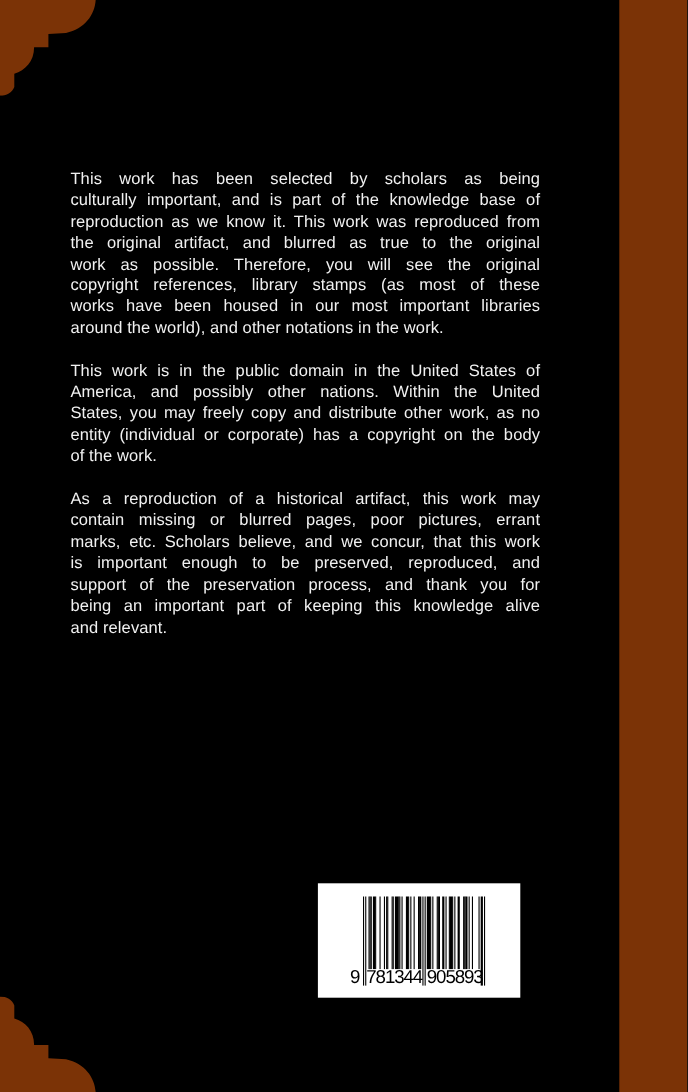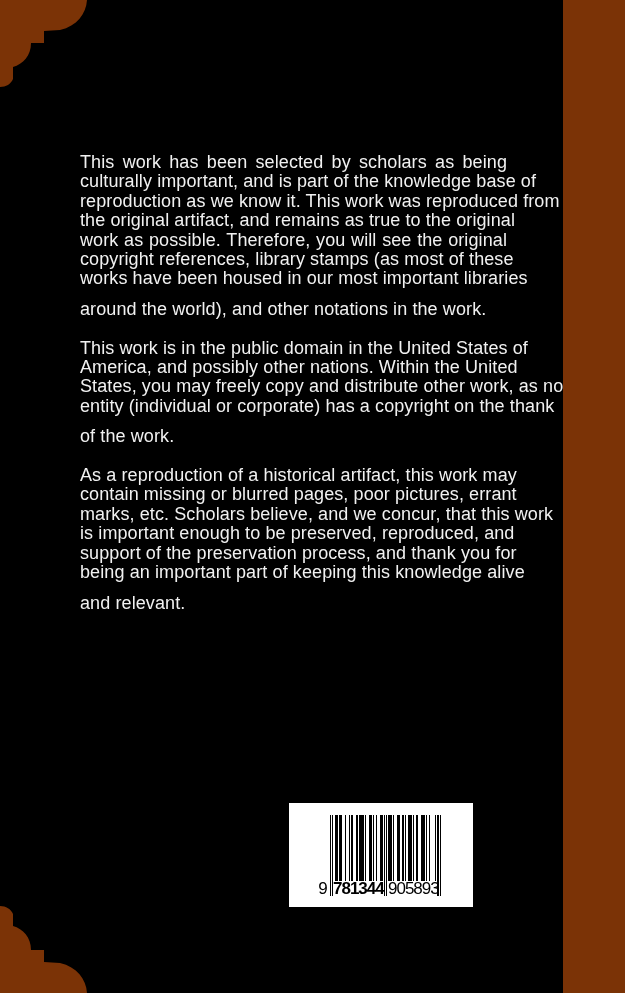--- a/index.html
+++ b/index.html
@@ -24,33 +24,33 @@
     background:var(--accent);
   }
   
   .orn{position:absolute;left:0;width:88px;height:87px;}
   .orn path{fill:var(--accent);}
   .orn-tl{top:0;}
   .orn-bl{bottom:0;transform:scaleY(-1);}
   
   .text-block{
     position:absolute;
-    left:80px;top:153px;width:427px;
+    left:64px;top:153px;width:427px;
     color:var(--text);
-    font-size:18px;
+    font-size:15px;
     line-height:19.4px;
     letter-spacing:0.1px;
   }
   .para + .para{margin-top:19.4px;}
   .line{
     white-space:nowrap;
     text-align:justify;
     text-align-last:justify;
   }
-  .line.last{text-align-last:left;margin-top:11px;}
+  .line.last{text-align-last:left;}
   
   .barcode-box{
     position:absolute;
     left:289px;top:803px;
     width:184px;height:104px;
     background:var(--bc-bg);
   }
   .bars{
     position:absolute;
     left:41px;top:12px;
@@ -62,21 +62,21 @@
   }
   .bar.guard{height:81px;}
   .bc-digit{
     position:absolute;top:78px;
     font-size:17px;line-height:15px;
     letter-spacing:-1px;
     color:var(--bc-bar);
     text-align:center;
   }
   .bc-first{left:26px;width:16px;letter-spacing:0;}
-  .bc-left{left:44px;width:50px;font-weight:bold;}
+  .bc-left{left:44px;width:50px;}
   .bc-right{left:99px;width:50px;}
 </style>
 </head>
 <body>
 
 <div class="cover">
 
   <svg class="orn orn-tl" viewBox="0 0 88 87" preserveAspectRatio="none">
     <path d="M0,0 L87,0 C86,14 77,26 60,30 L44,31 L44,43 L31,43 C31,56 23,64 13,67 L13,79 C11,84 6,87 0,87 Z"></path>
   </svg>
@@ -85,31 +85,31 @@
     <path d="M0,0 L87,0 C86,14 77,26 60,30 L44,31 L44,43 L31,43 C31,56 23,64 13,67 L13,79 C11,84 6,87 0,87 Z"></path>
   </svg>
 
   <div class="right-strip"></div>
 
   <div class="text-block">
     <div class="para">
         <div class="line">This work has been selected by scholars as being</div>
         <div class="line">culturally important, and is part of the knowledge base of</div>
         <div class="line">reproduction as we know it. This work was reproduced from</div>
-        <div class="line">the original artifact, and remains as true to the original</div>
+        <div class="line">the original artifact, and blurred as true to the original</div>
         <div class="line">work as possible. Therefore, you will see the original</div>
         <div class="line">copyright references, library stamps (as most of these</div>
         <div class="line">works have been housed in our most important libraries</div>
         <div class="line last">around the world), and other notations in the work.</div>
       </div>
     <div class="para">
         <div class="line">This work is in the public domain in the United States of</div>
         <div class="line">America, and possibly other nations. Within the United</div>
         <div class="line">States, you may freely copy and distribute other work, as no</div>
-        <div class="line">entity (individual or corporate) has a copyright on the thank</div>
+        <div class="line">entity (individual or corporate) has a copyright on the body</div>
         <div class="line last">of the work.</div>
       </div>
     <div class="para">
         <div class="line">As a reproduction of a historical artifact, this work may</div>
         <div class="line">contain missing or blurred pages, poor pictures, errant</div>
         <div class="line">marks, etc. Scholars believe, and we concur, that this work</div>
         <div class="line">is important enough to be preserved, reproduced, and</div>
         <div class="line">support of the preservation process, and thank you for</div>
         <div class="line">being an important part of keeping this knowledge alive</div>
         <div class="line last">and relevant.</div>

